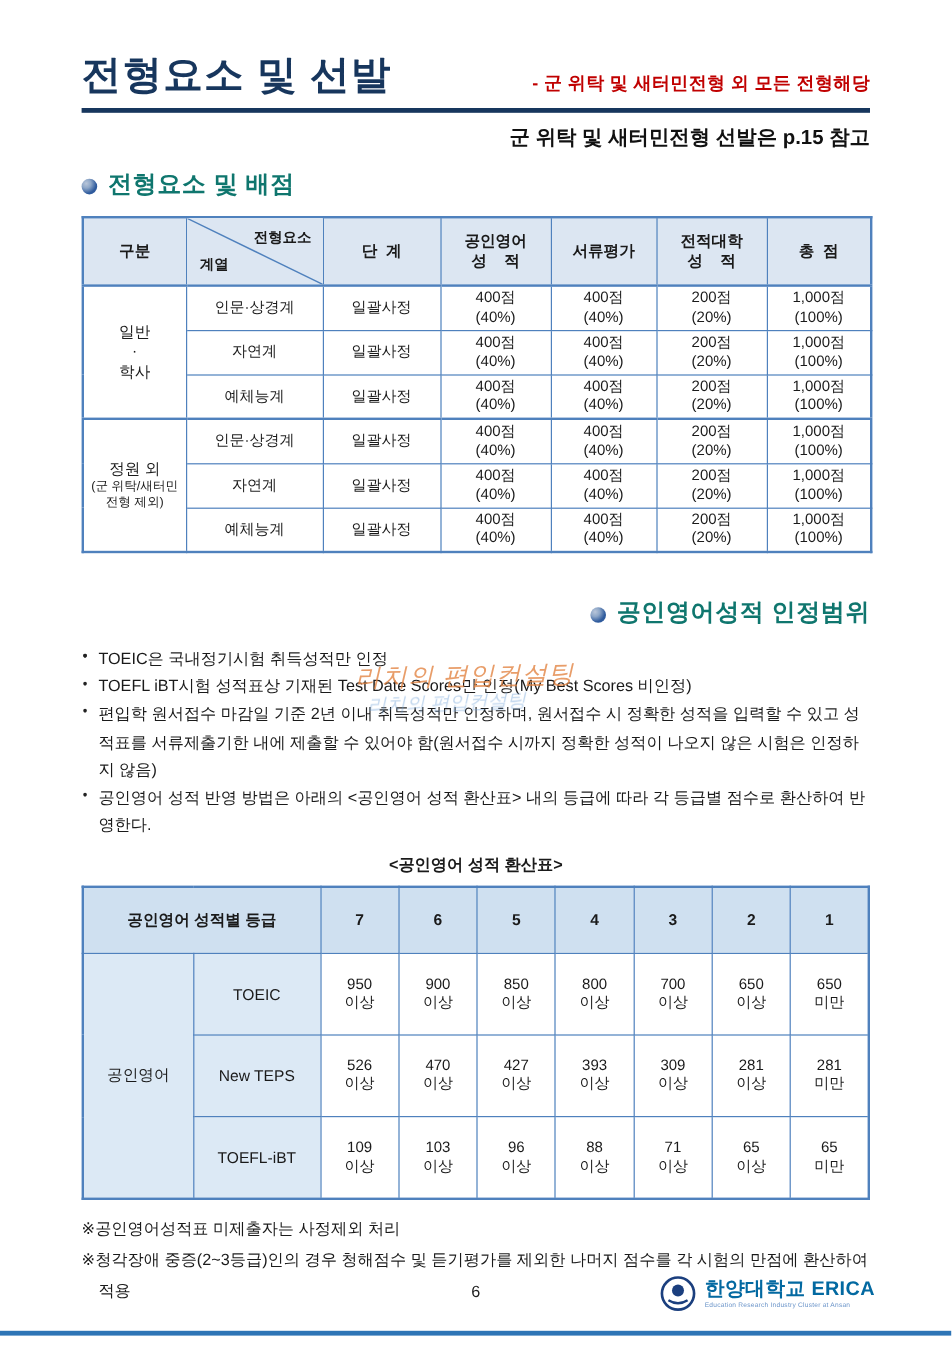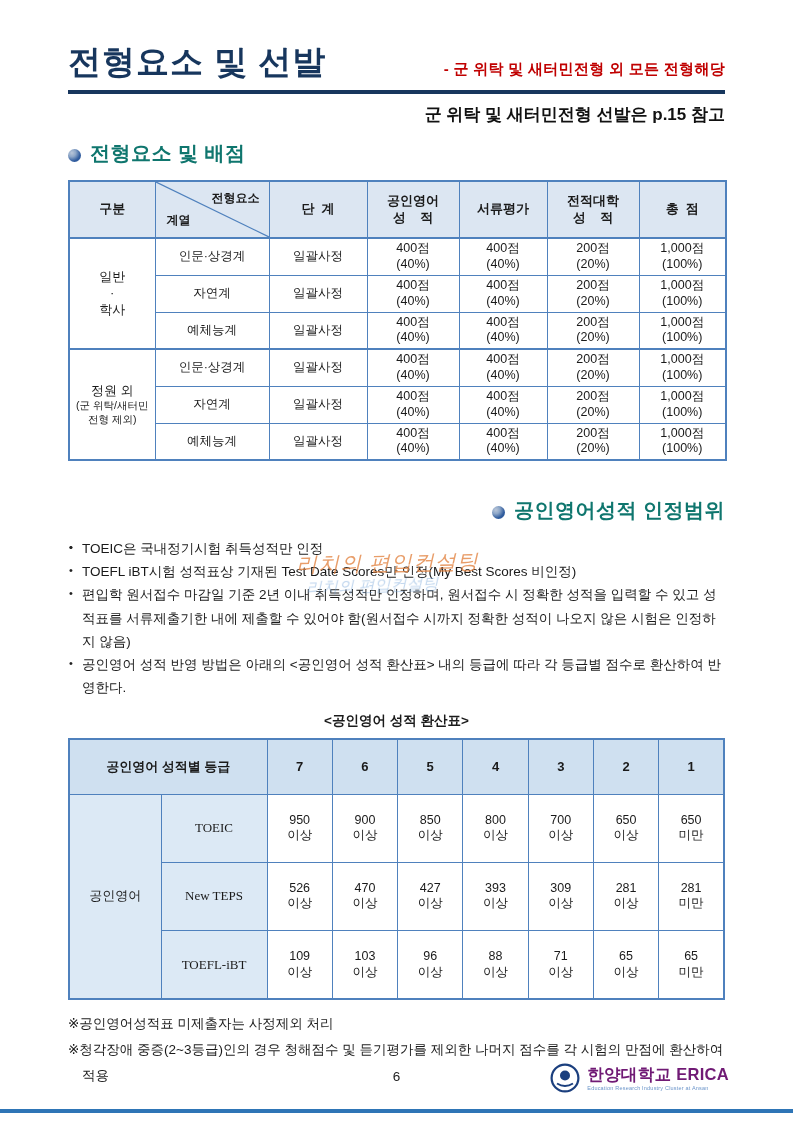--- a/index.html
+++ b/index.html
@@ -42,38 +42,38 @@
   
   ul.bullets { list-style:none; margin-top:13px; font-size:13.5px; line-height:1.72; width:657px; }
   .bullets li { position:relative; padding-left:14px; }
   .bullets .mark { position:absolute; left:1px; top:1px; font-size:11px; color:#222; }
 
   
   .caption { text-align:center; font-size:13.5px; font-weight:600; margin-top:12px; width:657px; }
   table.t2 { border-collapse:collapse; table-layout:fixed; width:657px; margin-top:8px; border:2px solid #4f81bd; }
   .t2 th, .t2 td { border:1px solid #4f81bd; text-align:center; vertical-align:middle; padding:18px; }
   .t2 thead th { background:#cfe0f0; height:26px; font-size:13px; font-weight:600; }
-  .t2 .lbl { background:#dce9f5; font-size:13px; font-weight:400;font-family:Liberation Serif, serif; }
+  .t2 .lbl { background:#dce9f5; font-size:13px; font-weight:400; }
   .t2 td.val { background:#fff; font-size:12.5px; height:35px; }
 
   
   .notes { margin-top:11px; font-size:13.5px; line-height:1.9; width:657px; }
   .notes p { padding-left:14px; text-indent:-14px; }
 
   
   .watermark { position:absolute; left:296px; top:549px; font-size:21px; font-style:italic;
     color:rgba(226,130,63,0.78); transform:rotate(-1deg); letter-spacing:1px; pointer-events:none; }
   .watermark-echo { position:absolute; left:306px; top:576px; font-size:16px; font-style:italic;
     color:rgba(110,160,215,0.42); filter:blur(0.6px); transform:rotate(-2deg); pointer-events:none; }
 
   
   .page-num { position:absolute; left:0; right:0; bottom:37px; text-align:center; font-size:13.5px; color:#222; }
   .logo { position:absolute; right:64px; bottom:28px; display:flex; align-items:center; gap:7px; }
   .emblem { width:30px; height:30px; flex:0 0 auto; }
-  .logo-name { font-size:16.5px; font-weight:800; color:#701a75; letter-spacing:0.3px; line-height:1.1; }
+  .logo-name { font-size:16.5px; font-weight:800; color:#0369a1; letter-spacing:0.3px; line-height:1.1; }
   .logo-sub { font-size:5.5px; color:#6a94c9; letter-spacing:0.2px; margin-top:1px; }
   .bottom-rule { position:absolute; left:0; right:0; bottom:8px; height:4px; background:#2e75b6; }
 </style>
 </head>
 <body>
 
 <div class="page">
   <div class="content">
 
     <div class="title-row">

